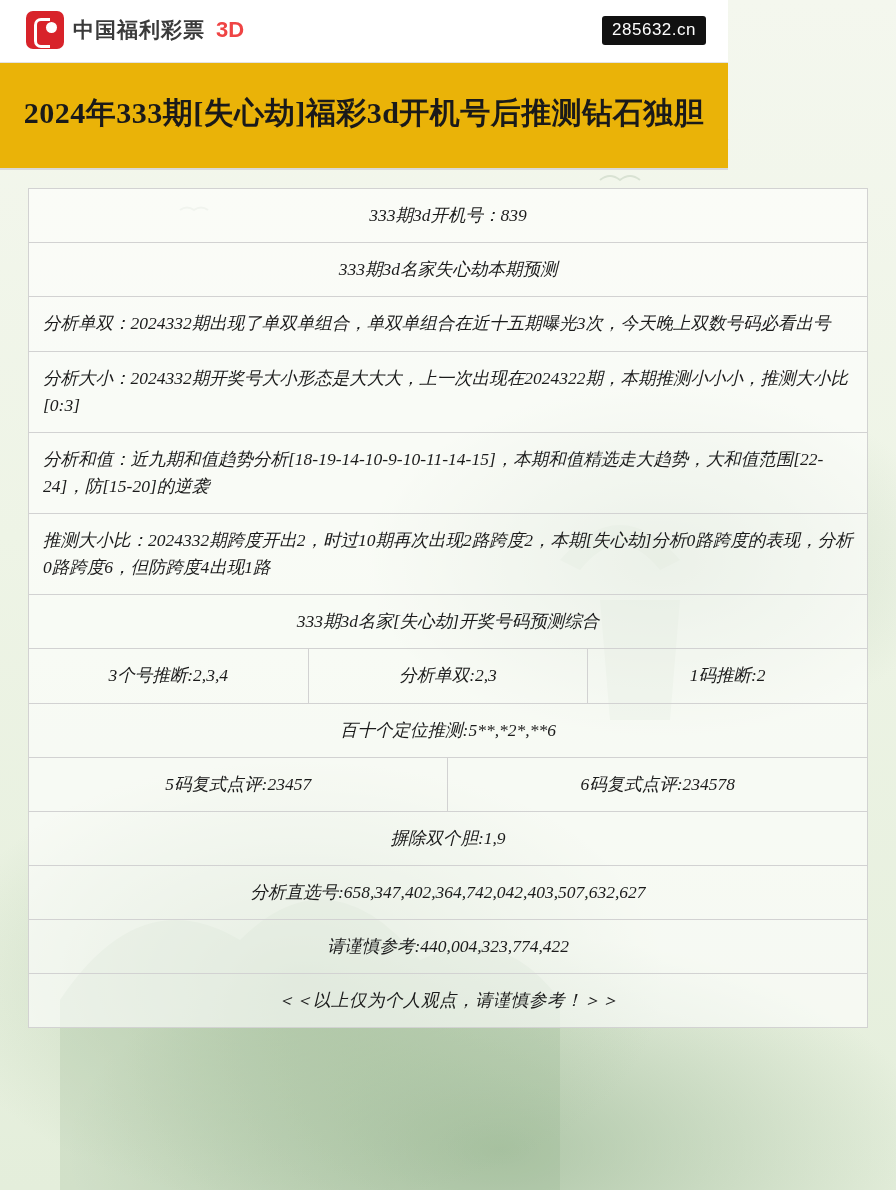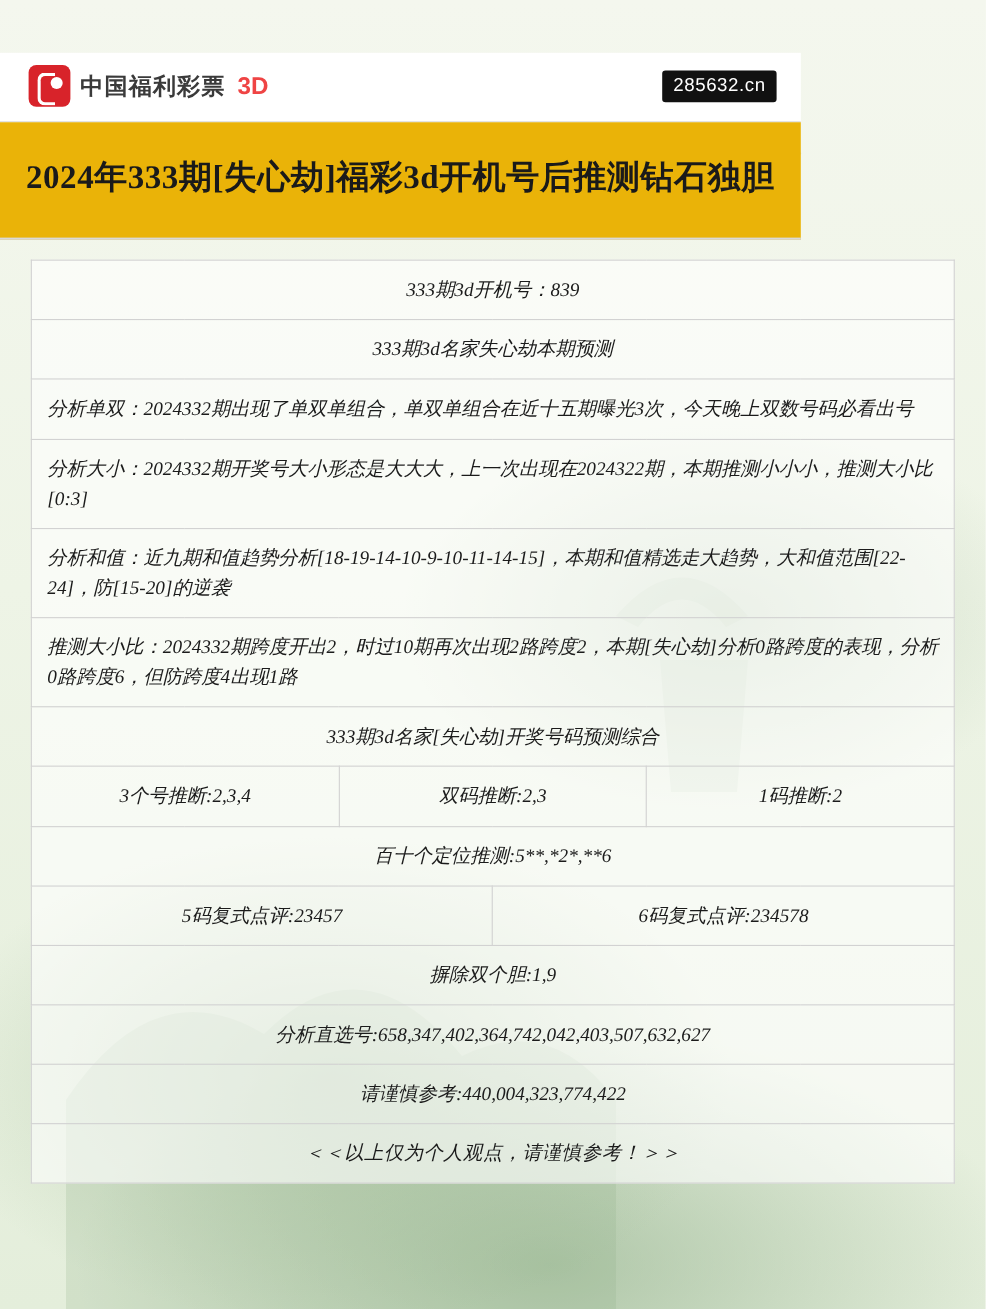--- a/index.html
+++ b/index.html
@@ -28,21 +28,20 @@
   .bg-birds {
     position: absolute;
     inset: 0;
     z-index: 0;
     opacity: 0.55;
   }
   .page {
     position: relative;
     z-index: 2;
     width: 728px;
-    margin-top: 48px;
   }
 
   
   .header {
     position: relative;
     height: 62px;
     background: #ffffff;
     border-bottom: 1px solid #e3e3e3;
   }
   .logo-wrap {
@@ -212,21 +211,21 @@
           <td class="just" colspan="6">分析和值：近九期和值趋势分析[18-19-14-10-9-10-11-14-15]，本期和值精选走大趋势，大和值范围[22-24]，防[15-20]的逆袭</td>
         </tr>
         <tr class="row-tall">
           <td class="just" colspan="6">推测大小比：2024332期跨度开出2，时过10期再次出现2路跨度2，本期[失心劫]分析0路跨度的表现，分析0路跨度6，但防跨度4出现1路</td>
         </tr>
         <tr>
           <td class="center" colspan="6">333期3d名家[失心劫]开奖号码预测综合</td>
         </tr>
         <tr>
           <td class="center" colspan="2">3个号推断:2,3,4</td>
-          <td class="center" colspan="2">双码推断:2,3</td>
+          <td class="center" colspan="2">分析单双:2,3</td>
           <td class="center" colspan="2">1码推断:2</td>
         </tr>
         <tr>
           <td class="center" colspan="6">百十个定位推测:5**,*2*,**6</td>
         </tr>
         <tr>
           <td class="center" colspan="3">5码复式点评:23457</td>
           <td class="center" colspan="3">6码复式点评:234578</td>
         </tr>
         <tr>

